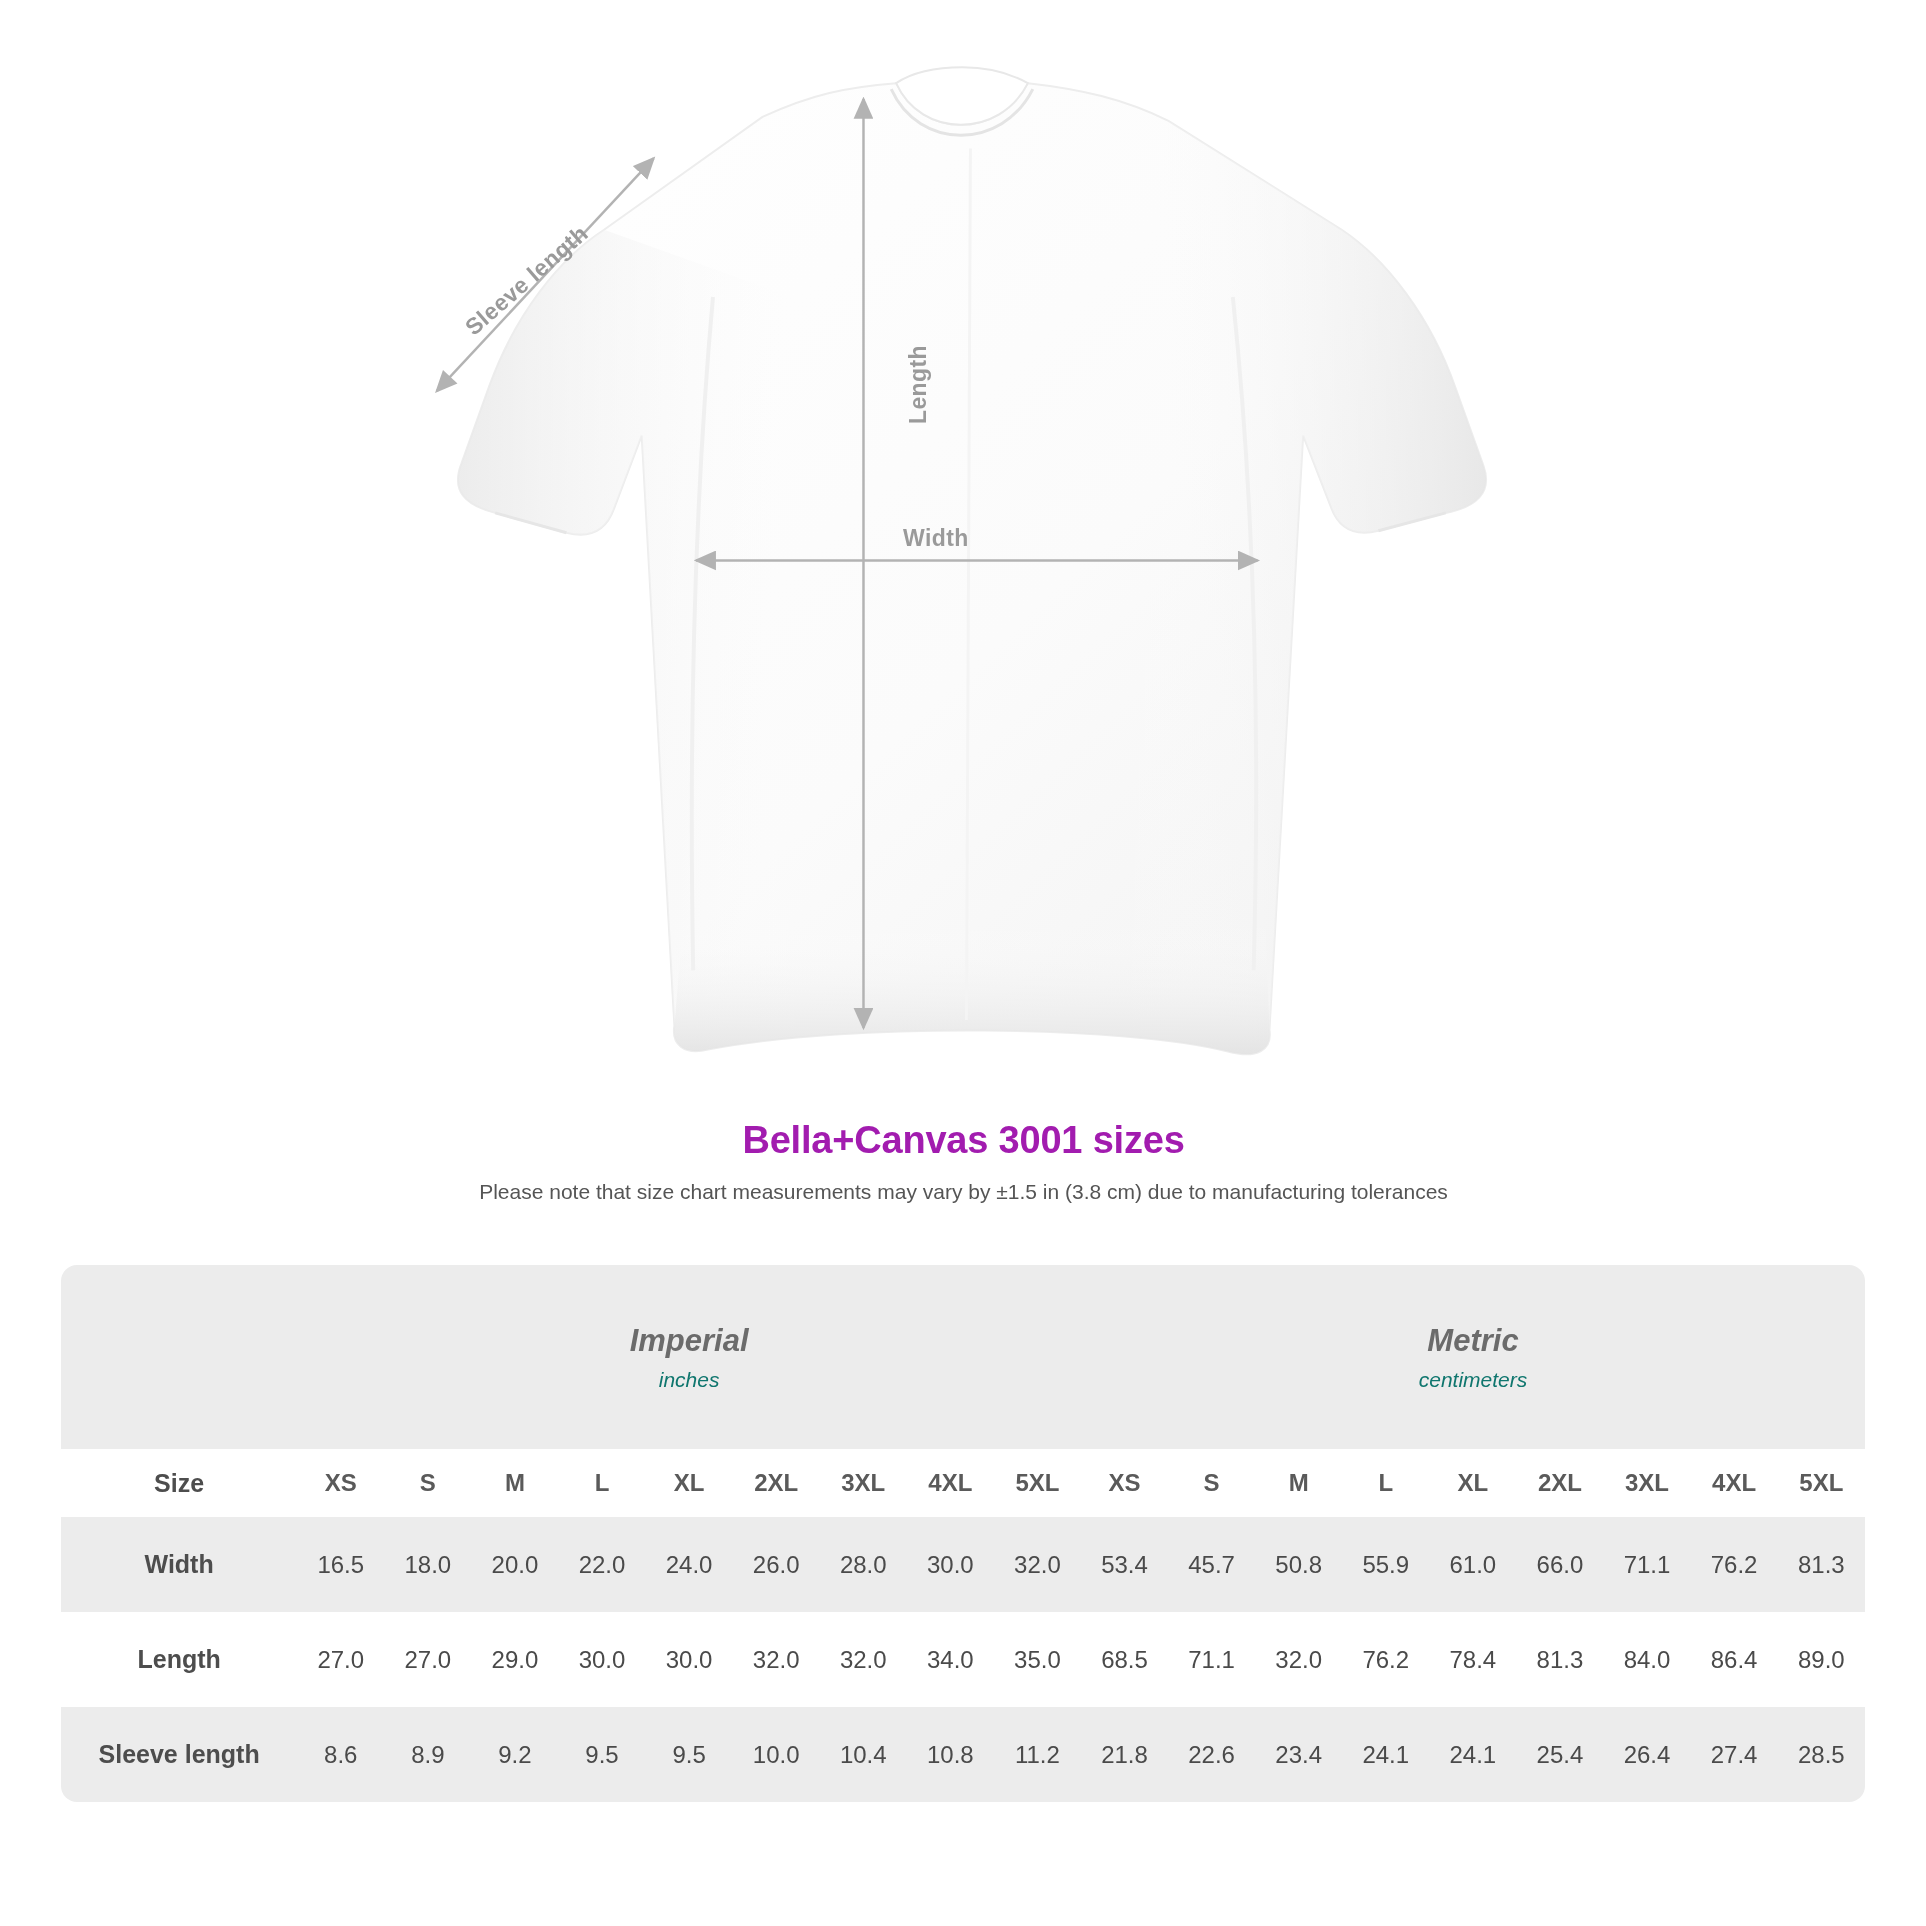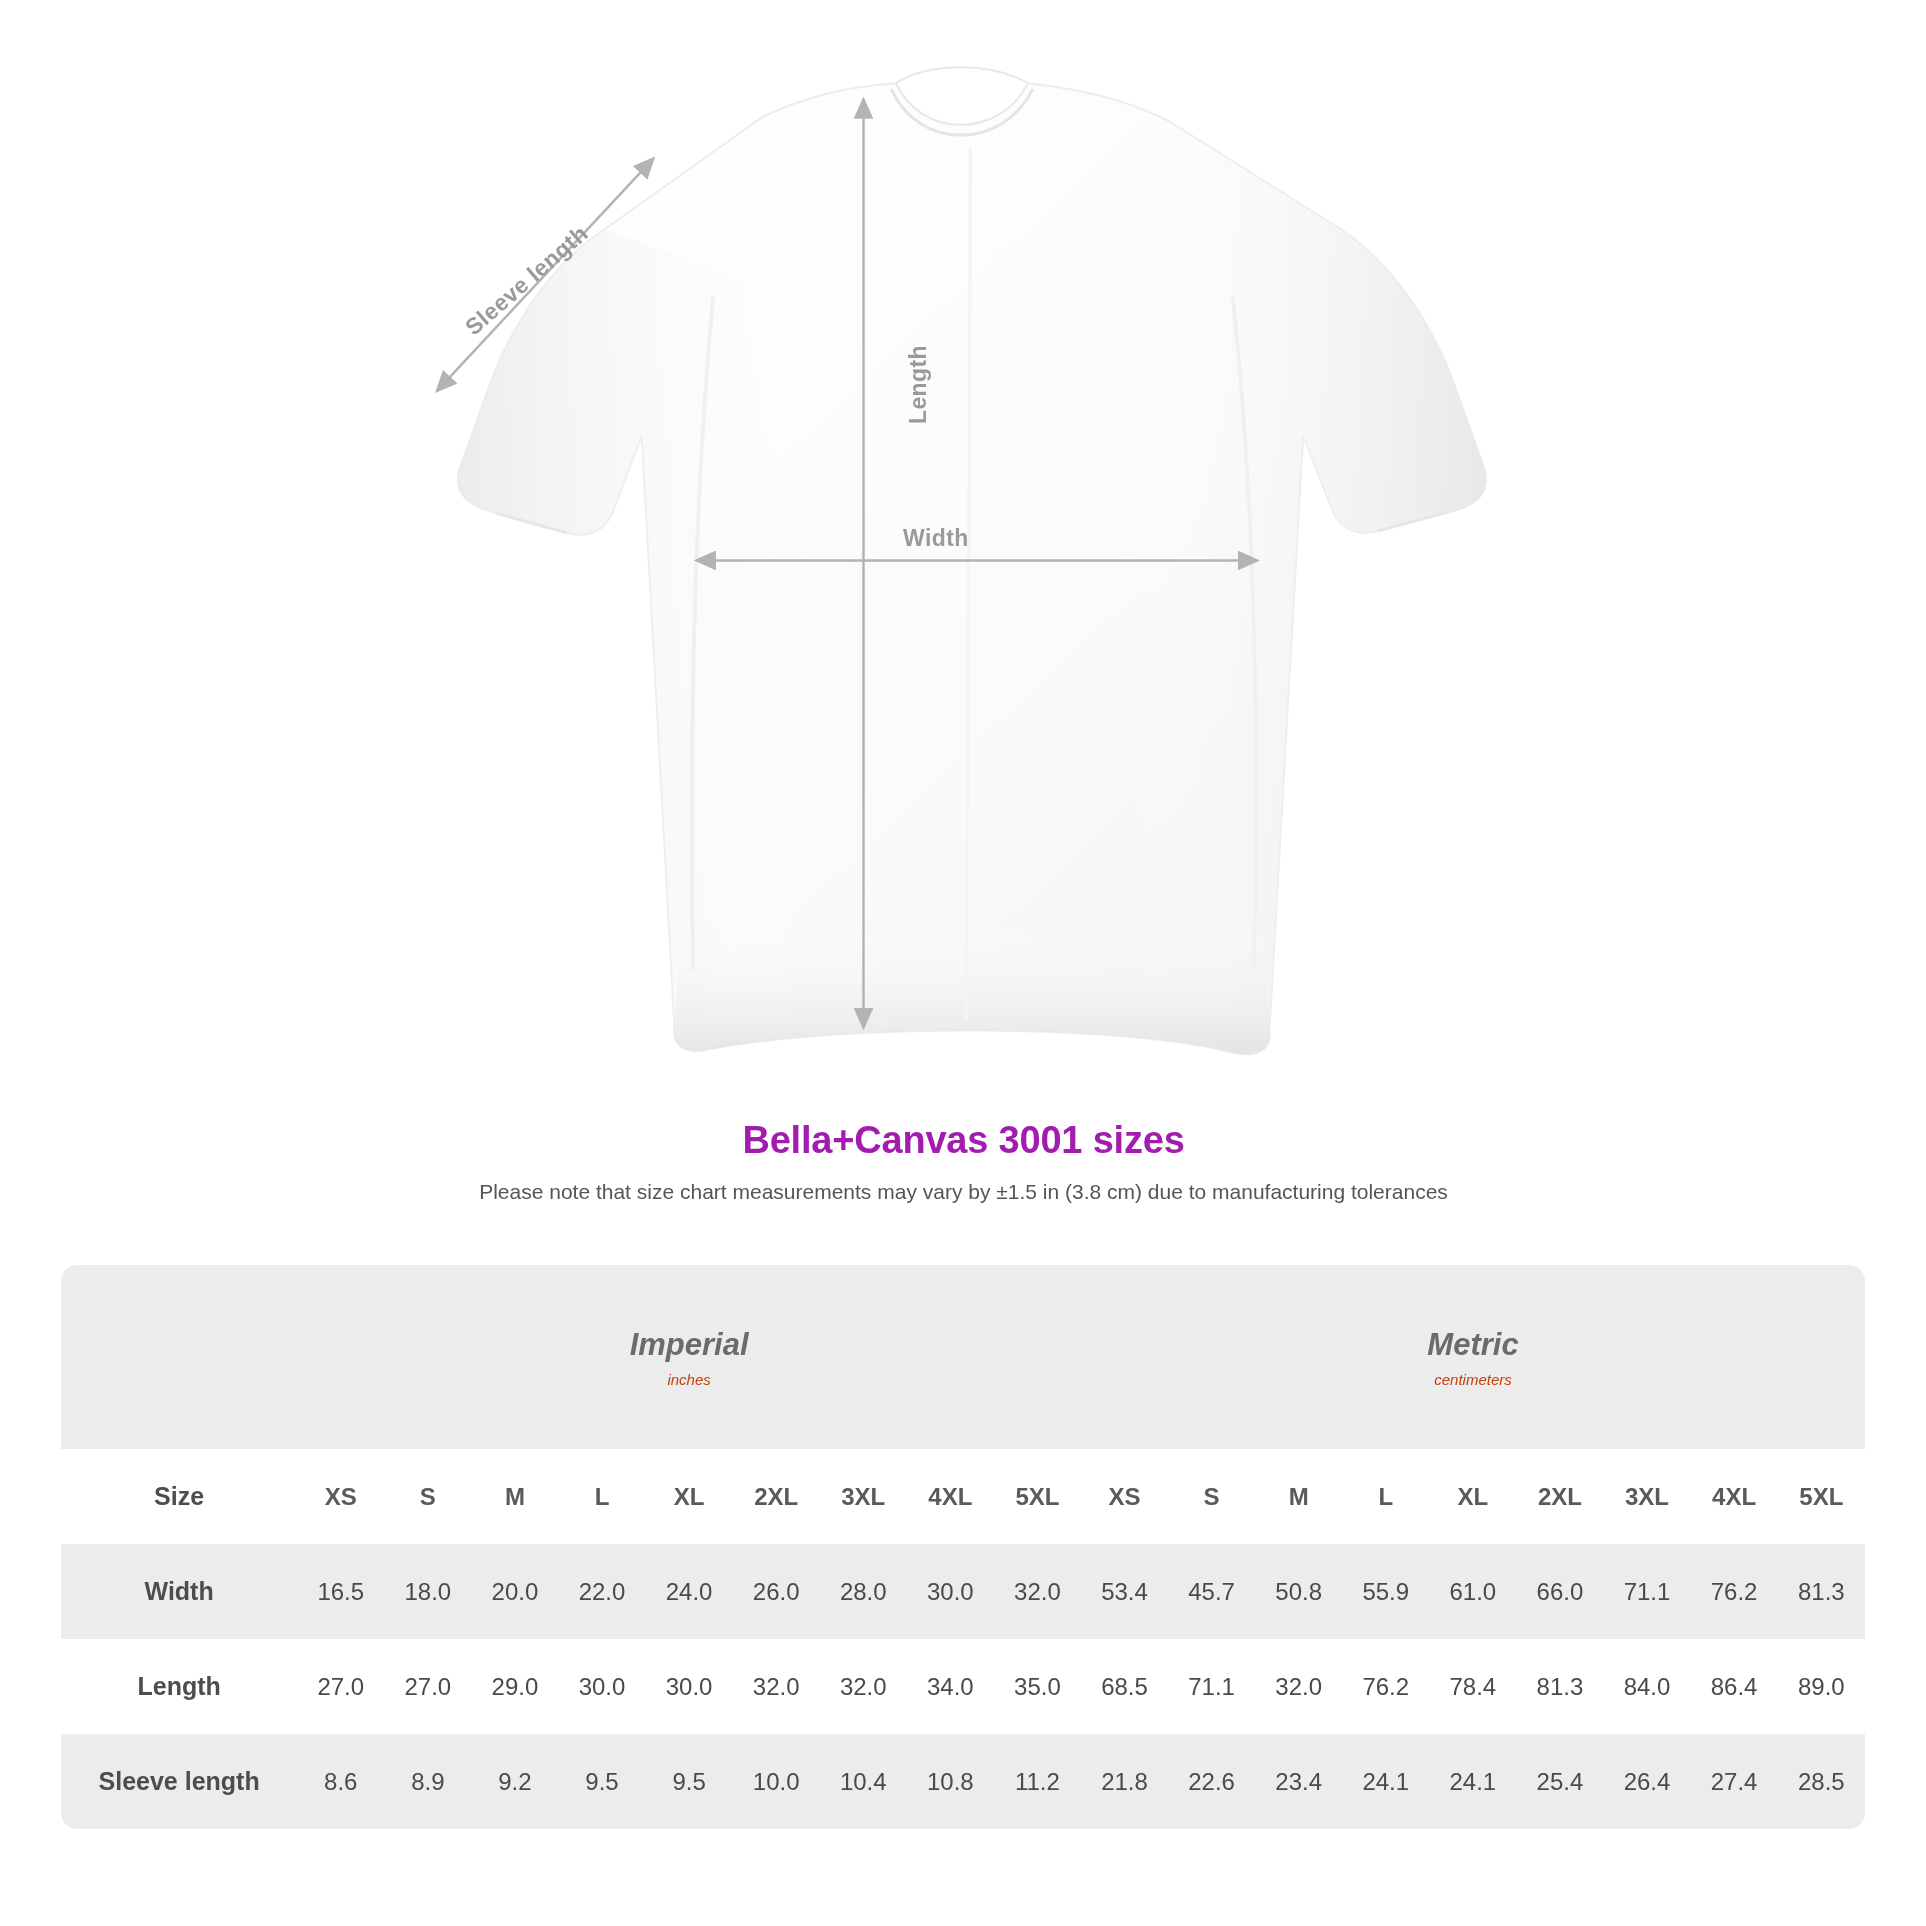--- a/index.html
+++ b/index.html
@@ -94,30 +94,30 @@
   }
   .unit-head.last  { border-top-right-radius: 16px; }
   .unit-name {
     font-size: 31px;
     font-weight: bold;
     font-style: italic;
     color: #6b6b6b;
     line-height: 1.2;
   }
   .unit-sub {
-    font-size: 15px;
+    font-size: 21px;
     font-style: italic;
-    color: #c2410c;
+    color: #0f766e;
     margin-top: 8px;
   }
   .corner-cell { background: #ececec; }
   .corner-cell.tl { border-top-left-radius: 16px; }
 
   .row-size td {
-    height: 95px;
+    height: 68px;
     background: #ffffff;
     text-align: center;
     vertical-align: middle;
     font-size: 24px;
     font-weight: bold;
     color: #5a5a5a;
     border-left: 1px solid #e6e6e6;
   }
   .row-size td:first-child { border-left: 0; }
   .row-size td.rowlabel {

